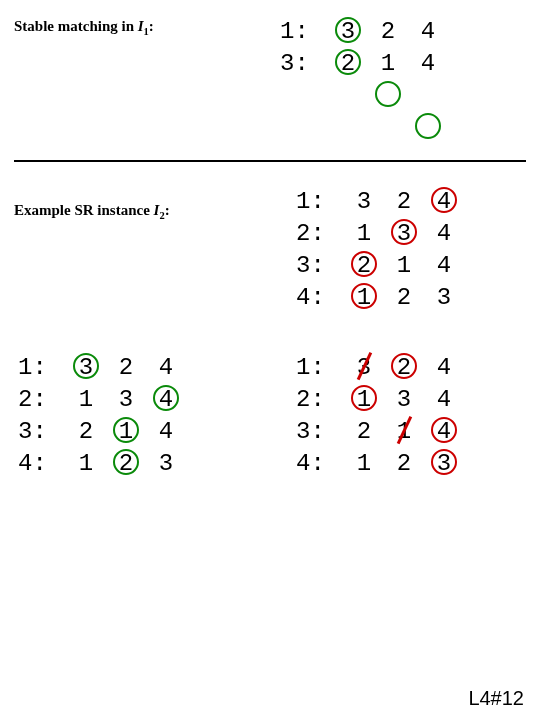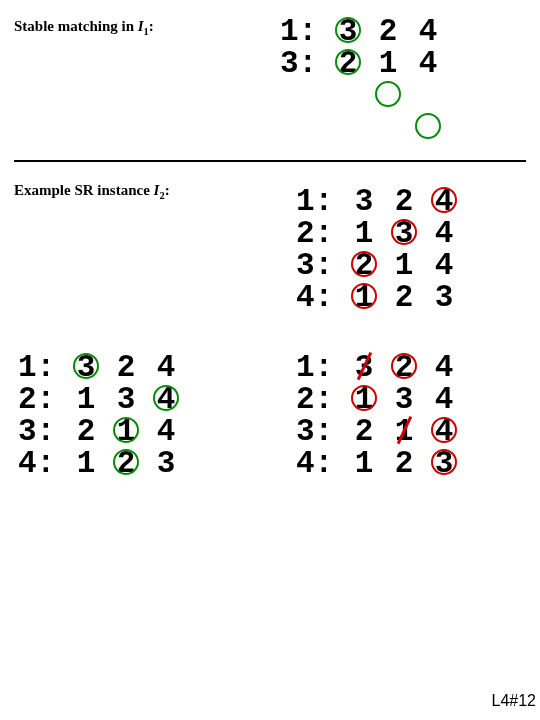--- a/index.html
+++ b/index.html
@@ -33,23 +33,22 @@
   .hr {
     position: absolute;
     left: 14px;
     width: 512px;
     height: 2px;
     background: #000;
   }
   .pref-block {
     position: absolute;
     font-family: "Courier New", monospace;
-    font-size: 31px;
+    font-size: 24px;
     line-height: 32px;
-    font-weight: bold;
   }
   .row {
     position: relative;
     height: 32px;
     white-space: nowrap;
   }
   .cell {
     display: inline-block;
     width: 40px;
     text-align: center;
@@ -73,23 +72,23 @@
   .red   { border-color: #cc0000; }
   .red-slash {
     position: absolute;
     width: 2.5px;
     background: #cc0000;
     transform-origin: center center;
     pointer-events: none;
   }
   .footer {
     position: absolute;
-    right: 4px;
+    right: 16px;
     bottom: 10px;
-    font-size: 16px;
+    font-size: 20px;
     font-family: Arial, sans-serif;
   }
 </style>
 </head>
 <body>
 <div class="page">
 
   <div class="heading" style="left:14px; top:18px;">
     <span>Stable matching in </span><span class="sub">I</span><span class="subscript">1</span><span>:</span>
   </div>
@@ -98,21 +97,21 @@
       <div class="row"><span class="label-cell">1:</span><span class="cell">3</span><span class="cell">2</span><span class="cell">4</span></div>
       <div class="row"><span class="label-cell">3:</span><span class="cell">2</span><span class="cell">1</span><span class="cell">4</span></div>
       <div class="circle green" style="left: 55px; top: 1px; width: 26px; height: 26px;"></div>
       <div class="circle green" style="left: 55px; top: 33px; width: 26px; height: 26px;"></div>
       <div class="circle green" style="left: 95px; top: 65px; width: 26px; height: 26px;"></div>
       <div class="circle green" style="left: 135px; top: 97px; width: 26px; height: 26px;"></div>
     </div>
 
   <div class="hr" style="top:160px;"></div>
 
-  <div class="heading" style="left:14px; top:182px;">
+  <div class="heading" style="left:14px; top:202px;">
     <span>Example SR instance </span><span class="sub">I</span><span class="subscript">2</span><span>:</span>
   </div>
 
   <div class="pref-block" id="block-I2-red-top" style="left:296px; top:186px;">
       <div class="row"><span class="label-cell">1:</span><span class="cell">3</span><span class="cell">2</span><span class="cell">4</span></div>
       <div class="row"><span class="label-cell">2:</span><span class="cell">1</span><span class="cell">3</span><span class="cell">4</span></div>
       <div class="row"><span class="label-cell">3:</span><span class="cell">2</span><span class="cell">1</span><span class="cell">4</span></div>
       <div class="row"><span class="label-cell">4:</span><span class="cell">1</span><span class="cell">2</span><span class="cell">3</span></div>
       <div class="circle red" style="left: 135px; top: 1px; width: 26px; height: 26px;"></div>
       <div class="circle red" style="left: 95px; top: 33px; width: 26px; height: 26px;"></div>

